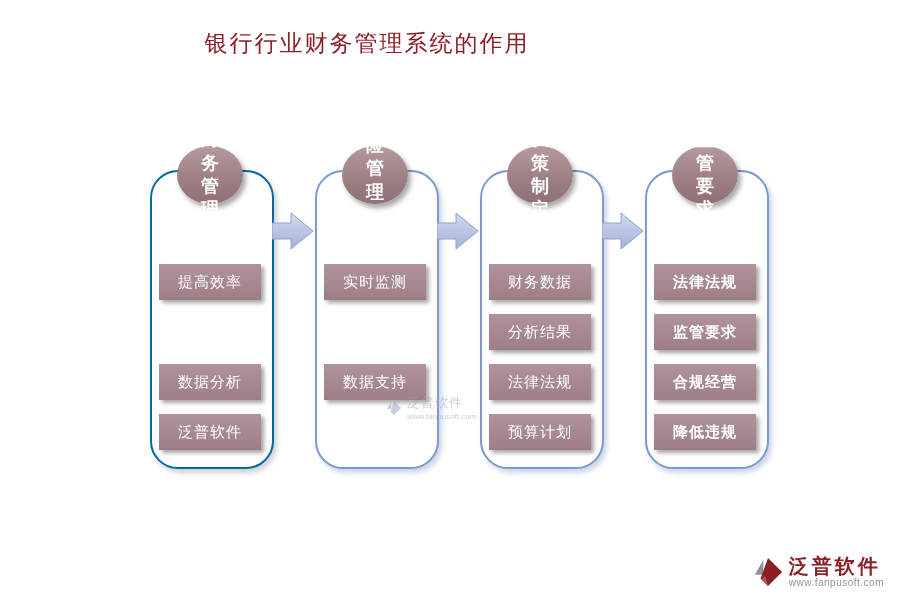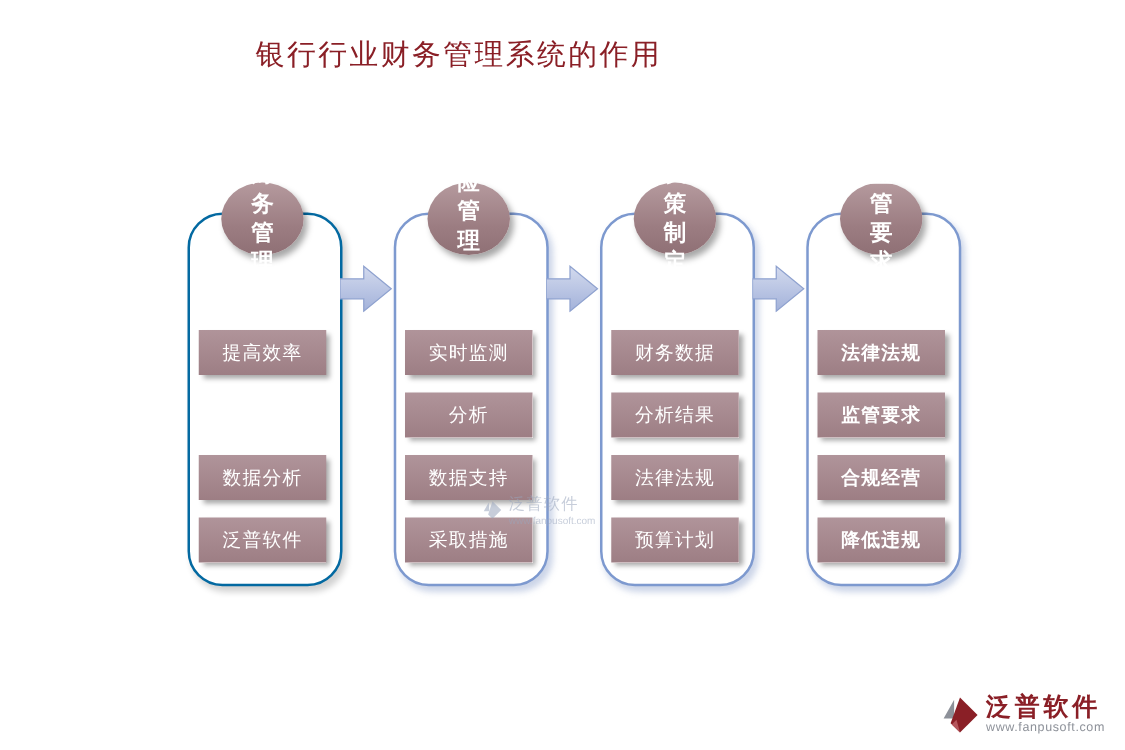--- a/index.html
+++ b/index.html
@@ -75,23 +75,21 @@
     <linearGradient id="ag1" x1="0" y1="0" x2="0" y2="1">
       <stop offset="0" stop-color="#d3daee"></stop>
         <stop offset="1" stop-color="#a3b2da"></stop>
     </linearGradient>
   </defs>
   <polygon points="0,11 19,11 19,1 41,19 19,37 19,27 0,27" fill="url(#ag1)" stroke="#8fa2cf" stroke-width="1"></polygon>
 </svg>
 
 <div class="column col-blue" style="left:315px;">
   <div class="item r0">实时监测</div>
-  <div class="item r1">分析</div>
   <div class="item r2">数据支持</div>
-  <div class="item r3">采取措施</div>
 </div>
 <div class="ellipse" style="left:342px;align-items:flex-end;">
   <span class="lbl">风险管理</span>
 </div>
 
 <svg class="arrow" style="left:437px;" width="42" height="38" viewBox="0 0 42 38">
   <polygon points="0,11 19,11 19,1 41,19 19,37 19,27 0,27" fill="url(#ag1)" stroke="#8fa2cf" stroke-width="1"></polygon>
 </svg>
 
 <div class="column col-blue" style="left:480px;">

